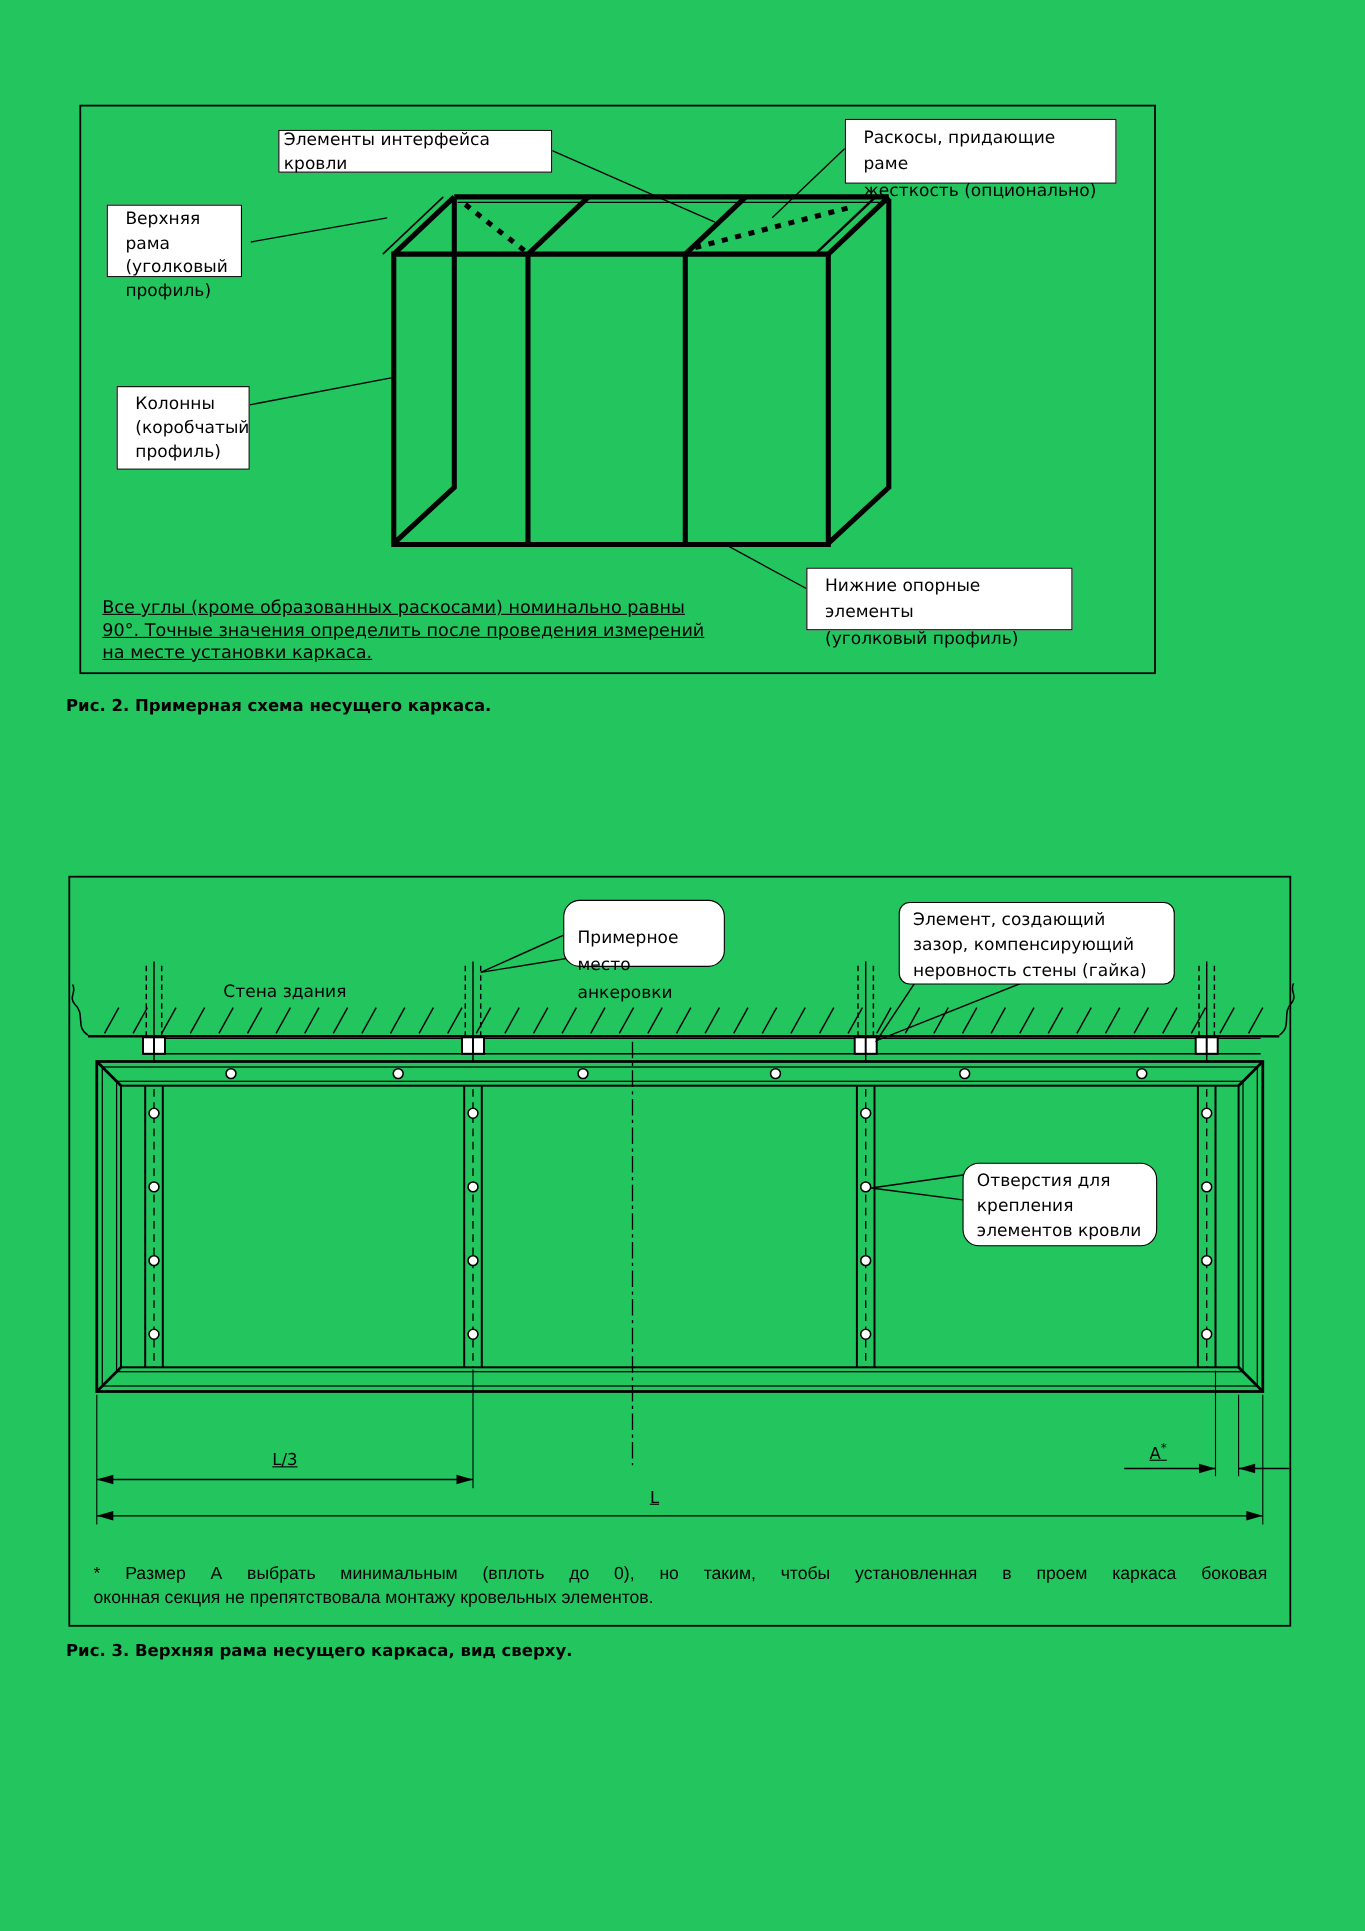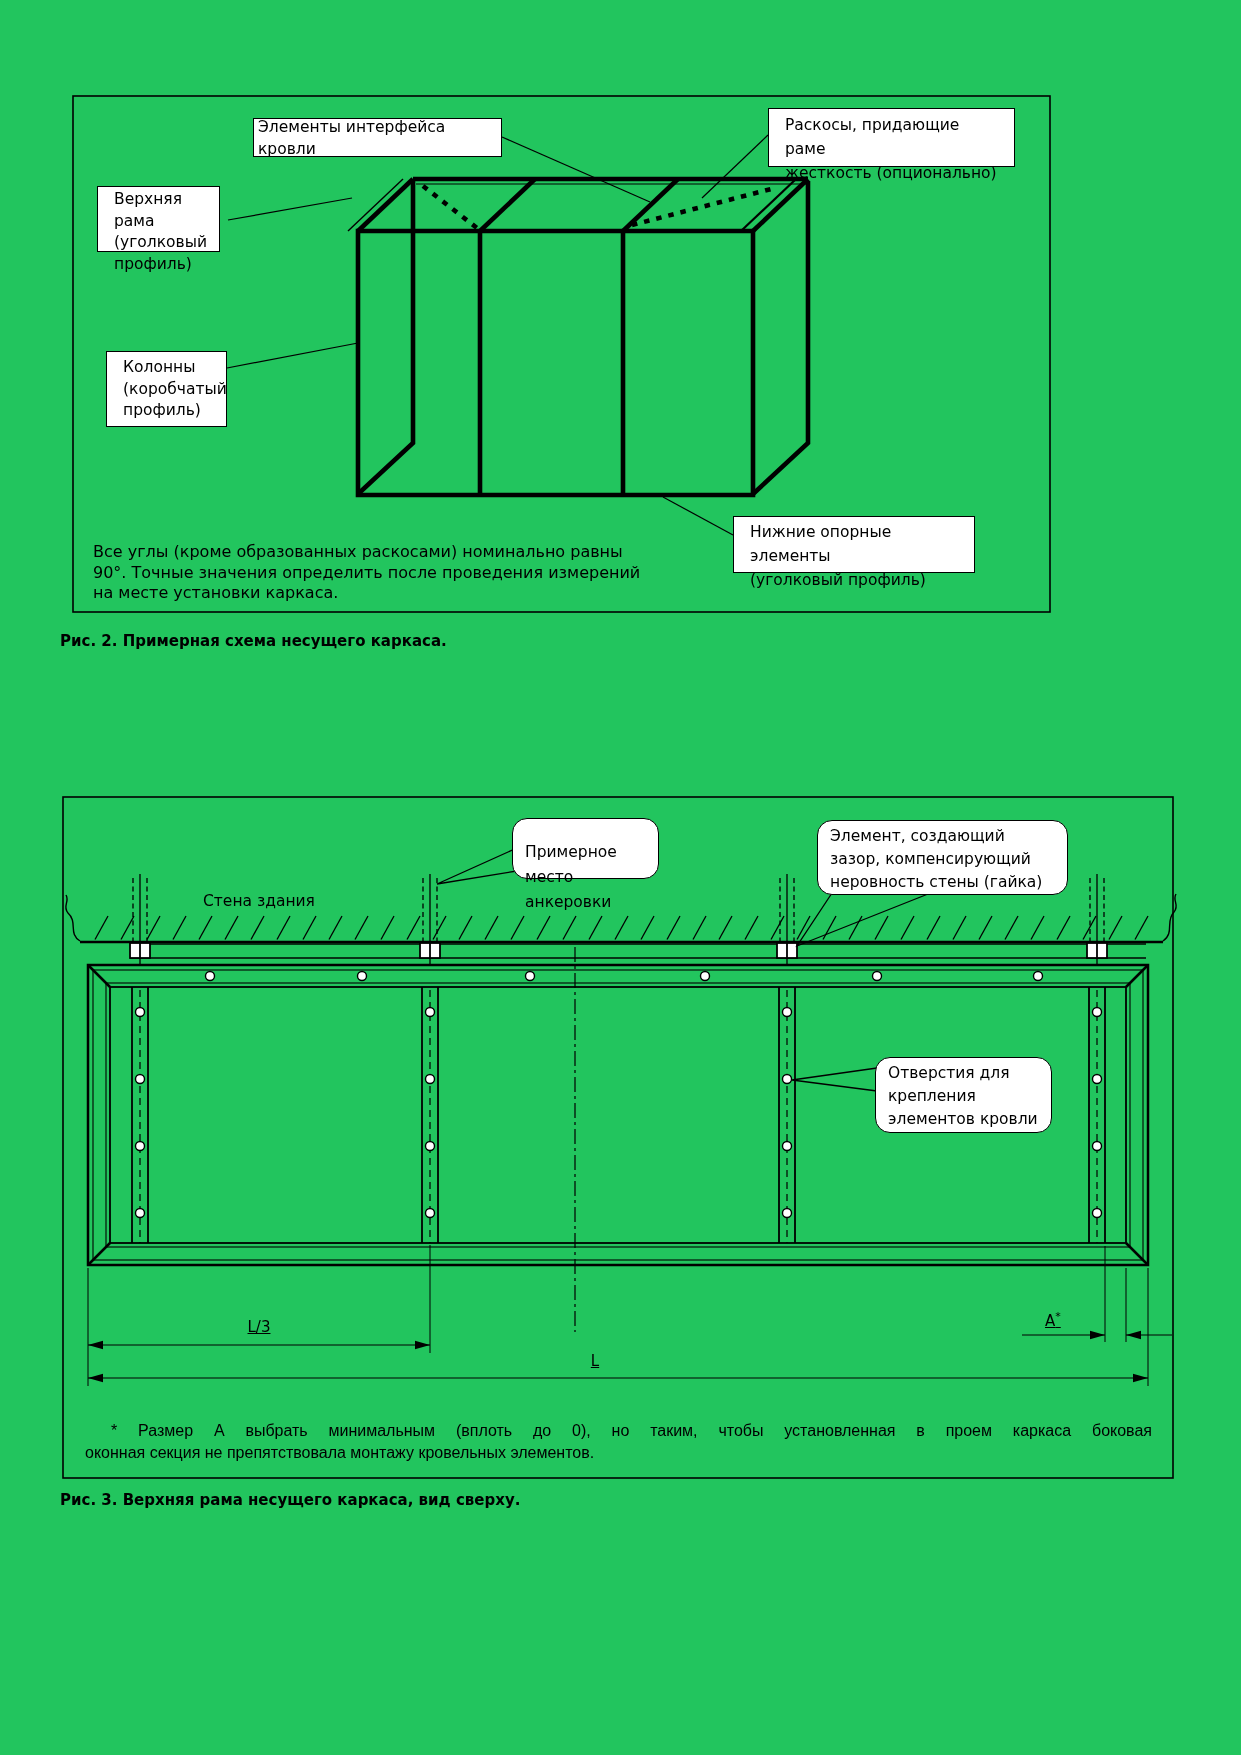--- a/index.html
+++ b/index.html
@@ -4,23 +4,23 @@
 <style>
   html,body{margin:0;padding:0;background:#fff;}
   #page{position:relative;width:1241px;height:1755px;background:#22c55e;overflow:hidden;
         font-family:"DejaVu Sans","Liberation Sans",sans-serif;color:#000;}
   svg{position:absolute;left:0;top:0;}
   .lbox{position:absolute;border:1.4px solid #000;background:#fff;
         font-size:15.5px;line-height:22px;box-sizing:border-box;padding:3px 16px;}
   .lbox.center{display:flex;align-items:center;justify-content:center;padding:0 4px;}
   .bubble{position:absolute;border:1.5px solid #000;background:#fff;border-radius:15px;
         font-size:15.5px;line-height:23px;box-sizing:border-box;padding:5px 12px;}
-  .note{position:absolute;font-size:16px;line-height:20.5px;}
+  .note{position:absolute;font-size:16px;line-height:20.5px;text-decoration:underline;}
   .note3{position:absolute;font-size:16px;line-height:22px;font-family:"Liberation Sans",sans-serif;}
-  .note3 .just{text-align:justify;text-align-last:justify;margin-left:26px;}
+  .note3 .just{text-align:justify;text-align-last:justify;}
   .caption{position:absolute;font-weight:bold;font-size:15px;}
   .dim{position:absolute;font-size:15px;text-decoration:underline;}
   .walltxt{position:absolute;font-size:15.5px;}
   sup{font-size:11px;}
 </style>
 </head>
 <body>
 
 <div id="page">
 
@@ -267,21 +267,21 @@
 
   <div class="caption" style="left:60px;top:632px;">Рис. 2. Примерная схема несущего каркаса.</div>
 
   <div class="walltxt" style="left:203px;top:892px;">Стена здания</div>
 
   <div class="bubble" style="left:512px;top:818px;width:147px;height:61px;line-height:25px;padding-top:21px;">
     <div>Примерное место</div>
     <div>анкеровки</div>
   </div>
 
-  <div class="bubble" style="left:817px;top:820px;width:251px;height:75px;padding-top:4px;">
+  <div class="bubble" style="left:817px;top:820px;width:251px;height:75px;padding-top:4px;border-radius:10px;">
     <div>Элемент, создающий</div>
     <div>зазор, компенсирующий</div>
     <div>неровность стены (гайка)</div>
   </div>
 
   <div class="bubble" style="left:875px;top:1057px;width:177px;height:76px;padding-top:4px;">
     <div>Отверстия для</div>
     <div>крепления</div>
     <div>элементов кровли</div>
   </div>

